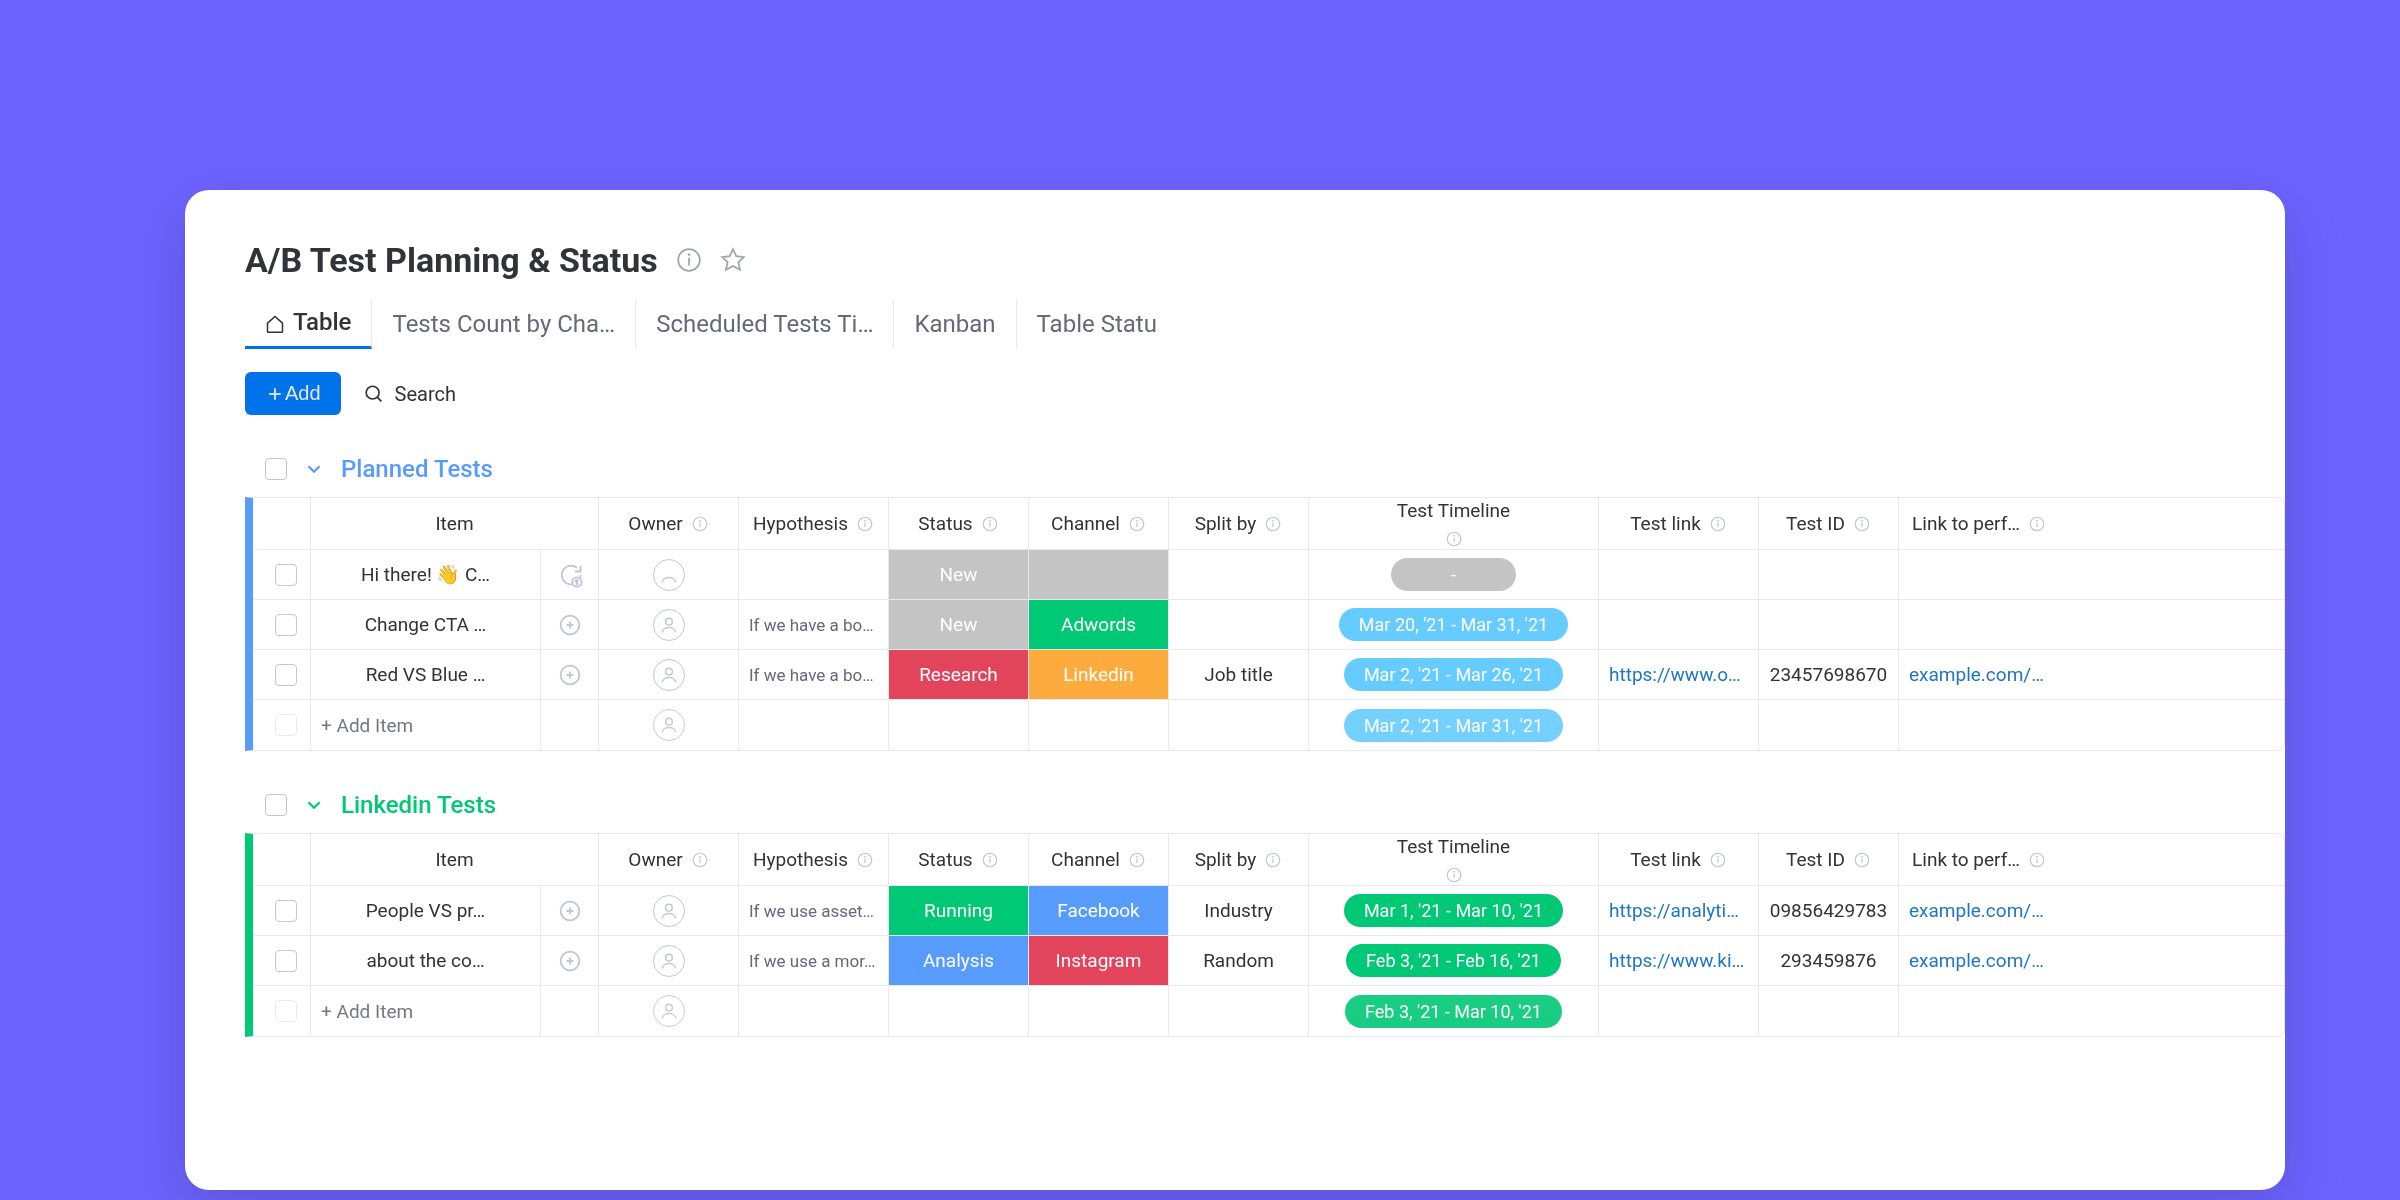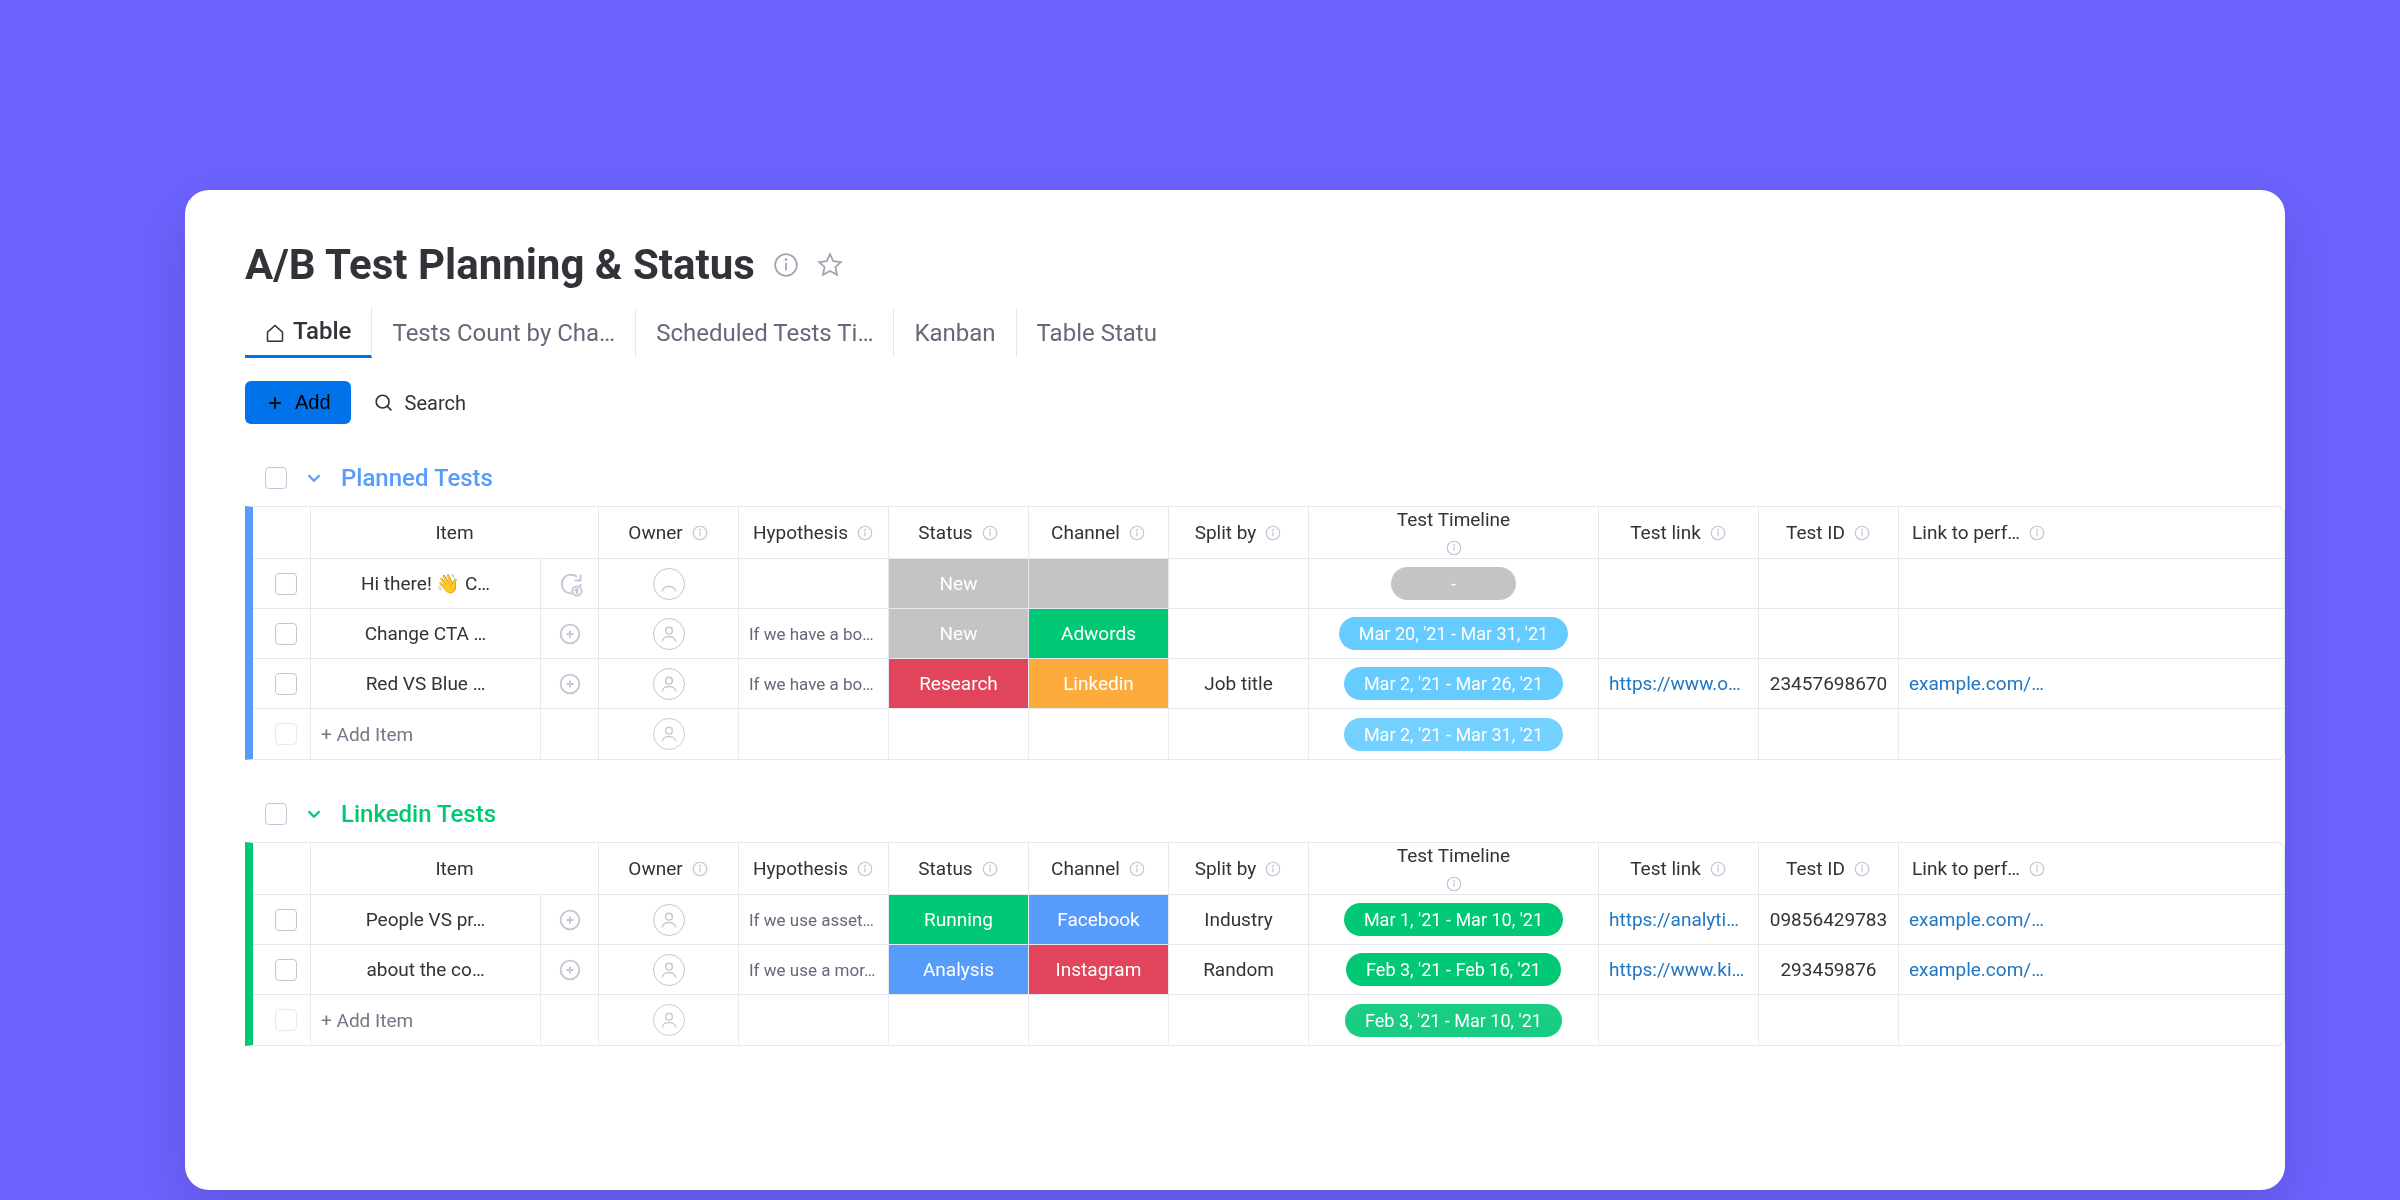--- a/index.html
+++ b/index.html
@@ -21,21 +21,21 @@
   padding: 50px 0 0 60px;
   box-shadow: 0 20px 60px rgba(0,0,0,0.15);
 }
 .page-header {
   display: flex;
   align-items: center;
   gap: 18px;
   margin-bottom: 18px;
 }
 .page-title {
-  font-size: 42px;
+  font-size: 34px;
   font-weight: 700;
   color: #323338;
 }
 .header-icon {
   width: 26px;
   height: 26px;
   color: #9fa4af;
   display: flex;
   align-items: center;
   justify-content: center;
@@ -68,28 +68,27 @@
 .tab-icon { width: 20px; height: 20px; color: #676879; }
 .tab.active .tab-icon { color: #323338; }
 .toolbar {
   display: flex;
   align-items: center;
   gap: 22px;
   margin-bottom: 40px;
 }
 .add-btn {
   background: #0073ea;
-  color: #000000;
+  color: #e5e5e5;
   border: none;
   padding: 10px 20px;
   border-radius: 6px;
   font-size: 20px;
   display: flex;
   align-items: center;
-  gap: 10px;
   cursor: pointer;
 }
 .add-btn svg { width: 20px; height: 20px; }
 .search {
   display: flex;
   align-items: center;
   gap: 10px;
   color: #323338;
   font-size: 20px;
   cursor: pointer;

